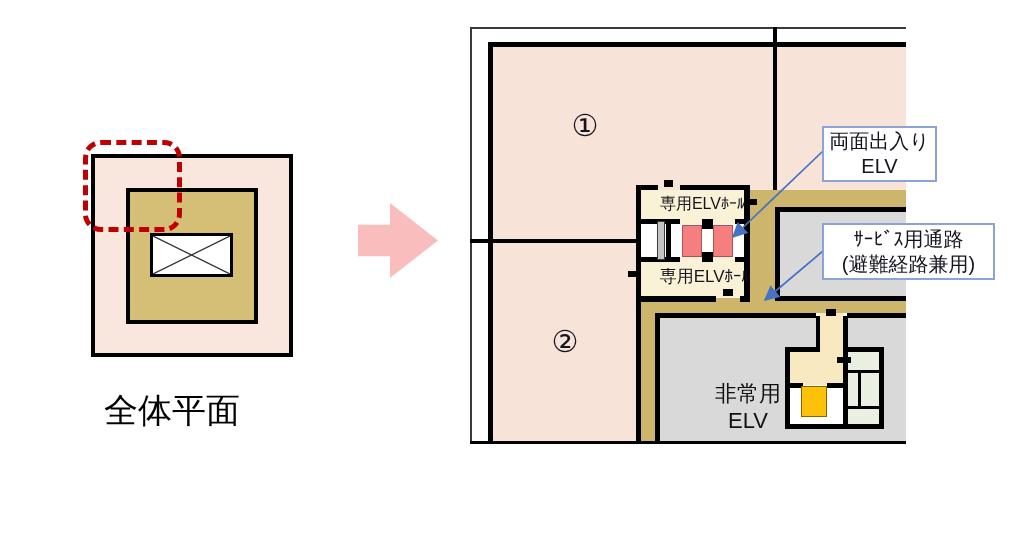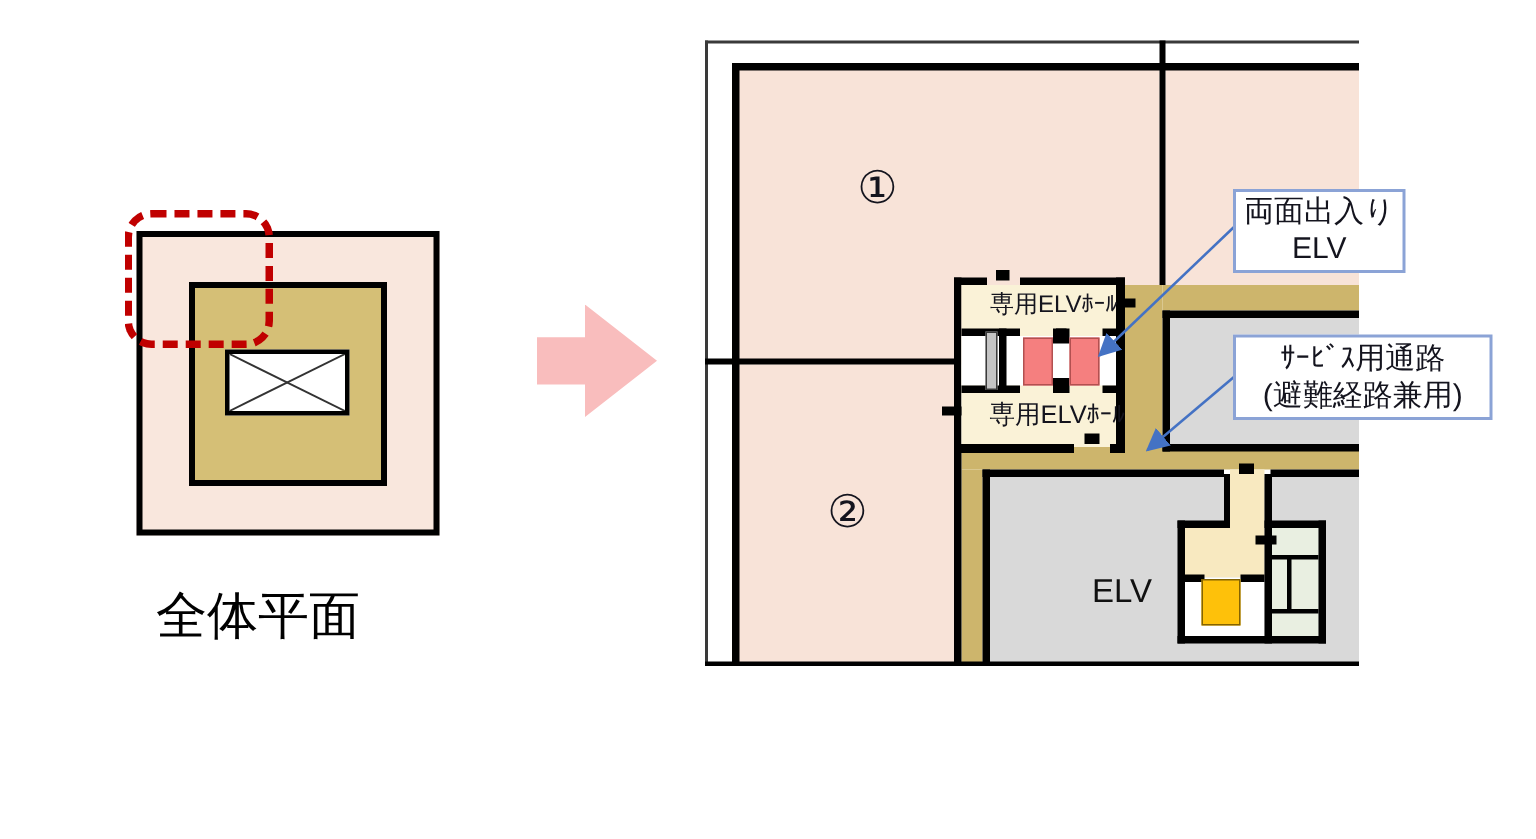--- a/index.html
+++ b/index.html
@@ -120,20 +120,21 @@
   <div class="wall" style="left:848px;top:406px;width:31px;height:3px;"></div>
   <div class="wall" style="left:858px;top:372px;width:3px;height:36px;"></div>
 
   <div class="lbl circ" style="left:568px;top:110px;">①</div>
   <div class="lbl circ" style="left:548px;top:326px;">②</div>
 
   <div class="lbl hall-lbl" style="left:641px;top:194px;width:104px;">専用ELVﾎｰﾙ</div>
   <div class="lbl hall-lbl" style="left:638px;top:267px;width:112px;font-size:17px;">専用ELVﾎｰﾙ</div>
 
   <div class="lbl" style="left:700px;top:380px;width:96px;text-align:center;font-size:22px;line-height:27px;color:#111;">
+    <div>非常用</div>
     <div>ELV</div>
   </div>
 
   <svg class="overlay" width="1024" height="559">
     <defs>
       <marker id="ah" viewBox="0 0 10 10" refX="9" refY="5" markerWidth="9" markerHeight="9" orient="auto">
         <path d="M0,0 L10,5 L0,10 z" fill="#4472c4"></path>
       </marker>
     </defs>
     <line x1="823" y1="151" x2="733" y2="237" stroke="#4472c4" stroke-width="1.7" marker-end="url(#ah)"></line>

